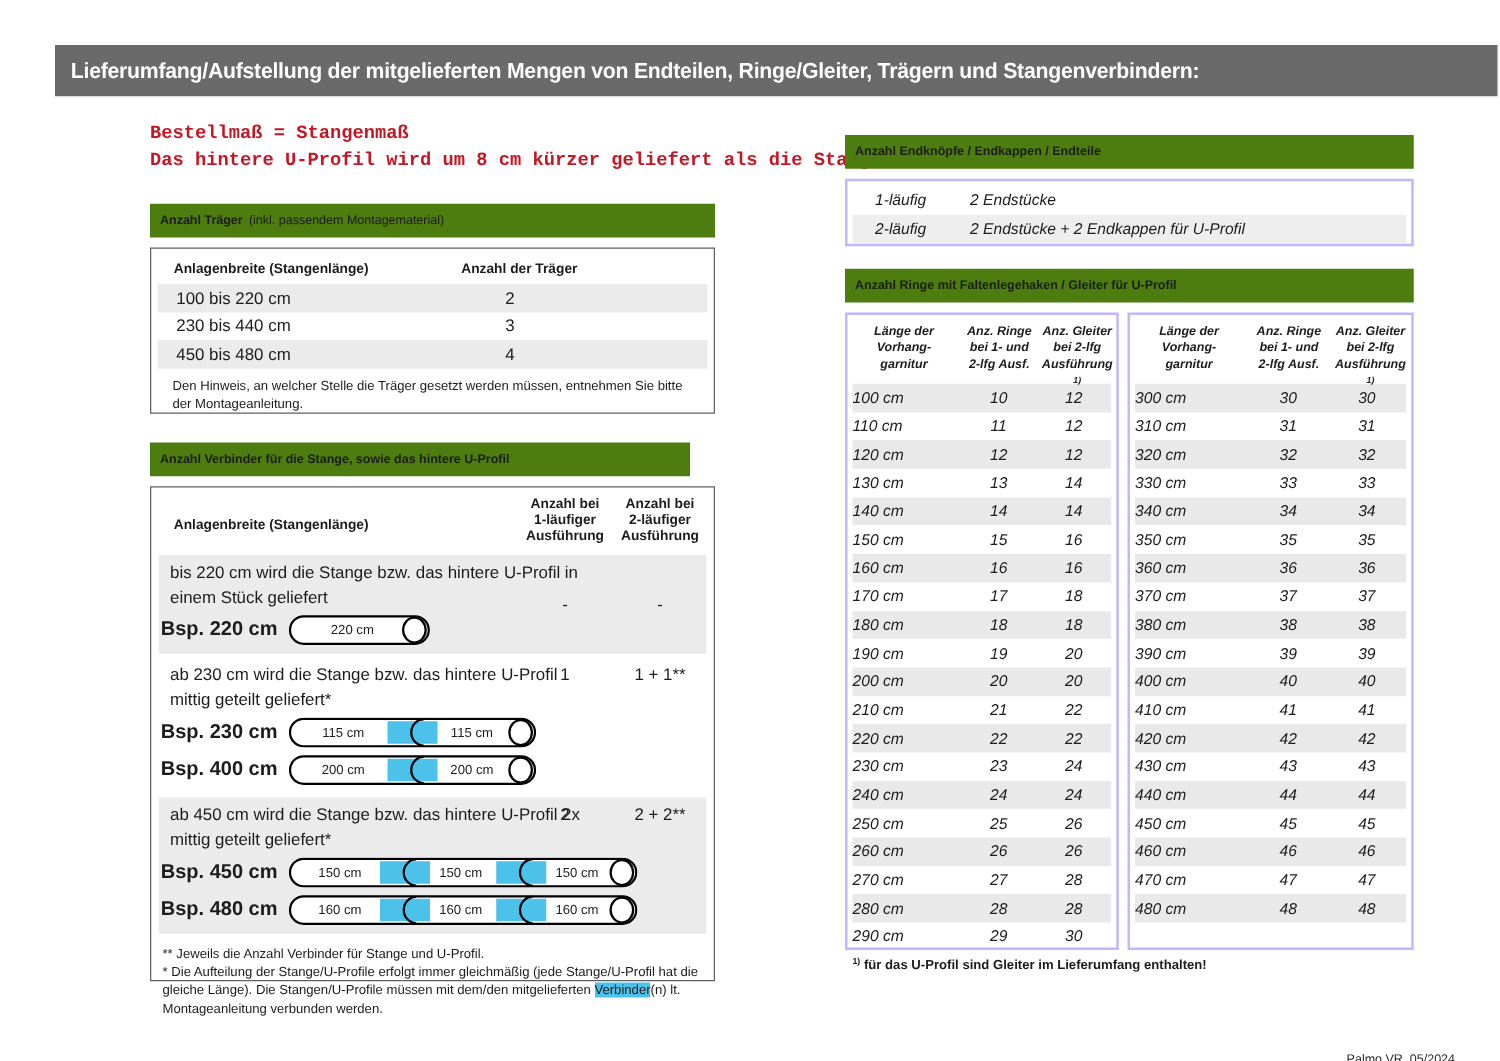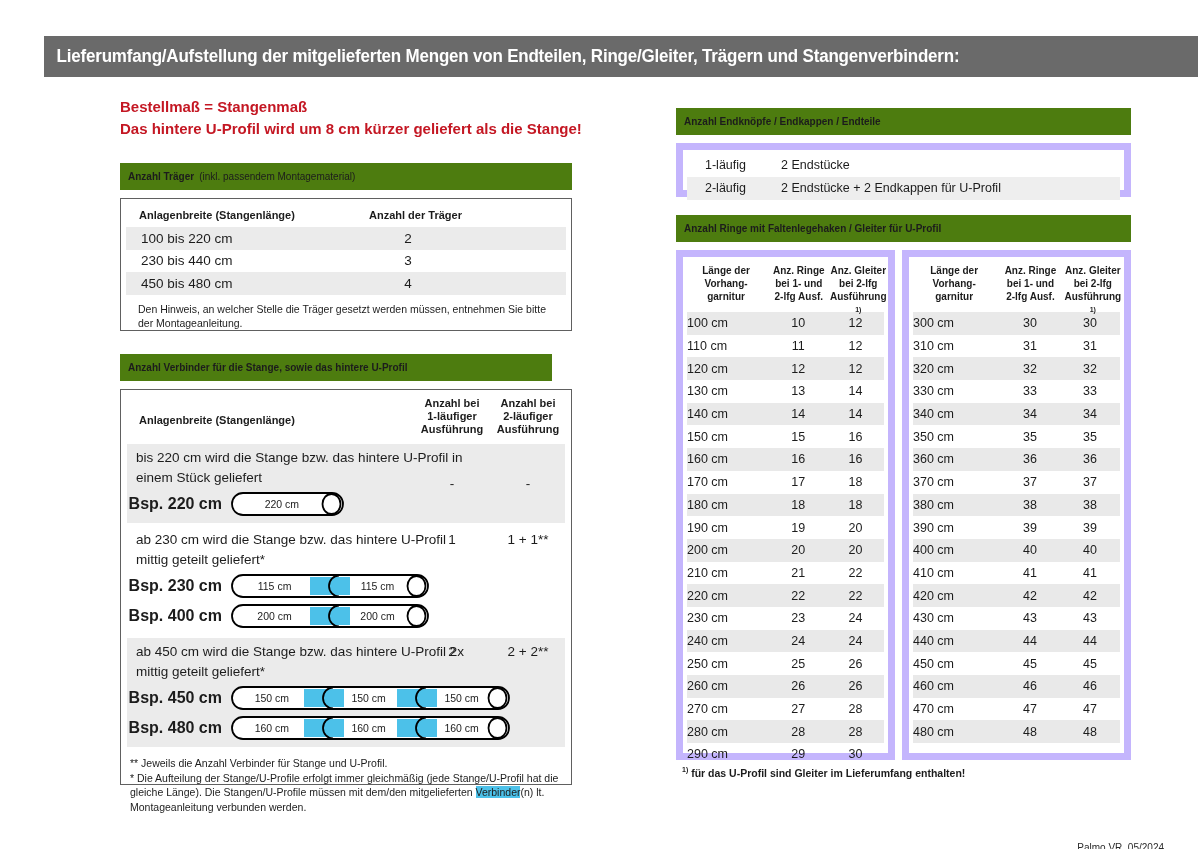--- a/index.html
+++ b/index.html
@@ -4,28 +4,28 @@
 <style>
   html,body{margin:0;padding:0;background:#fff;}
   #page{position:relative;width:1200px;height:849px;background:#fff;overflow:hidden;
         font-family:"Liberation Sans",sans-serif;color:#1c1c1c;}
   
   .topbar{position:absolute;left:44px;top:36px;width:1154px;height:41px;background:#6a6a6a;
           display:flex;align-items:center;}
   .topbar .title{color:#fff;font-size:17.5px;font-weight:bold;padding-left:13px;white-space:nowrap;
           letter-spacing:-0.2px;transform:scaleX(0.97);transform-origin:left center;}
   
-  .intro{position:absolute;left:120px;top:96px;color:#c41723;font-weight:bold;font-size:15px;line-height:22px;}
+  .intro{position:absolute;left:120px;top:96px;color:#c41723;font-weight:bold;font-size:15px;line-height:22px;font-family:Liberation Mono, monospace;}
   
   .secbar{position:absolute;height:27px;background:#4d7c0f;display:flex;align-items:center;font-size:10px;}
   .secbar .b{font-weight:bold;padding-left:8px;white-space:pre;}
   .secbar .r{margin-left:5px;white-space:pre;}
   
   .boxL{position:absolute;left:120px;width:452px;border:1.5px solid #606060;background:#fff;box-sizing:border-box;}
-  .boxR{position:absolute;border:7px solid #c4b5fd;background:#fff;box-sizing:border-box;}
+  .boxR{position:absolute;border:2px solid #c4b5fd;background:#fff;box-sizing:border-box;font-style:italic;}
   
   .t-head{position:relative;height:28px;font-size:11px;font-weight:bold;}
   .t-h1{position:absolute;left:18px;top:10px;}
   .t-h2{position:absolute;left:248px;top:10px;}
   .t-row{position:relative;height:22.5px;margin:0 5px;display:flex;align-items:center;font-size:13.5px;}
   .t-row:nth-of-type(odd){background:#ebebeb;}
   .t-c1{padding-left:15px;}
   .t-c2{position:absolute;left:242px;width:80px;text-align:center;}
   .t-note{margin:7px 17px 0;font-size:10.5px;line-height:14px;}
   

